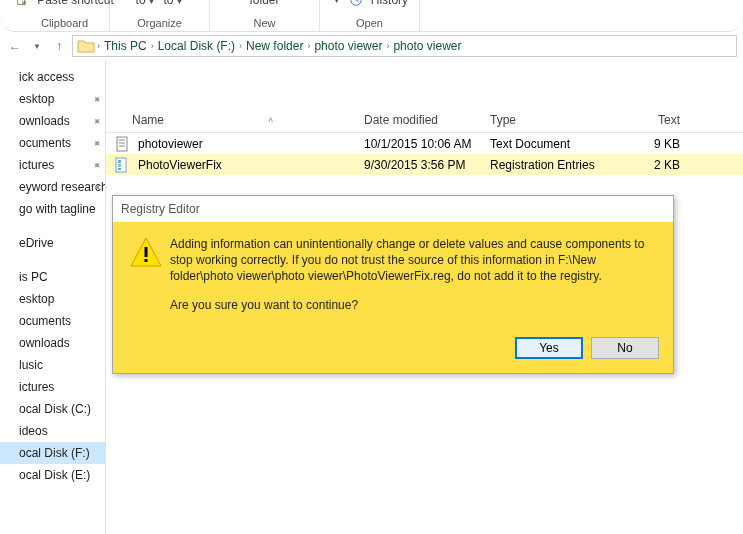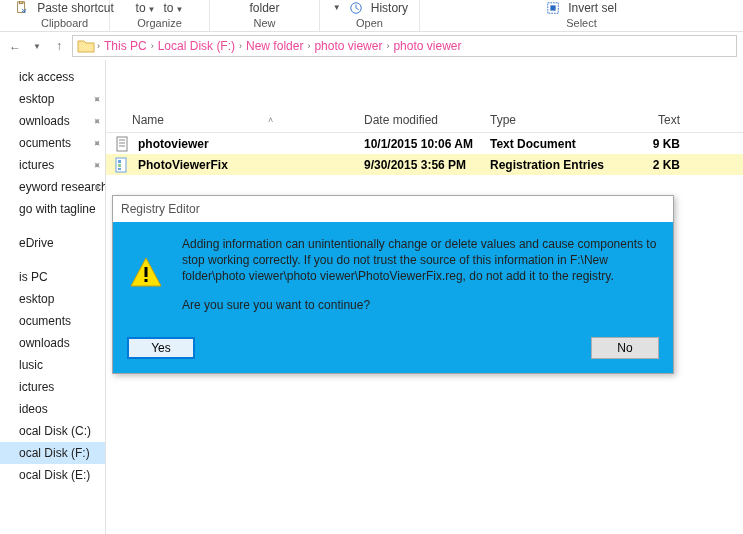--- a/index.html
+++ b/index.html
@@ -1,61 +1,61 @@
 <!DOCTYPE html>
 <html><head>
 <meta charset="utf-8">
 <style>
   * { box-sizing: border-box; font-family: "Segoe UI", Tahoma, sans-serif; font-size: 12px; }
   body { margin: 0; width: 743px; height: 534px; background: #fff; color: #000; overflow: hidden; position: relative; }
 
   
-  .ribbon { height: 32px; display: flex; align-items: flex-end; border-bottom: 1px solid #e1e1e1; padding-left: 20px; overflow: hidden; }
+  .ribbon { height: 32px; display: flex; align-items: flex-end; border-bottom: 1px solid #e1e1e1; padding-left: 20px; overflow: hidden; border-radius: 15px; }
   .ribbon-section { display: flex; flex-direction: column; align-items: center; justify-content: flex-end; height: 100%; border-right: 1px solid #e6e6e6; padding: 0 6px 2px 6px; }
   .ribbon-top-row { display: flex; align-items: center; gap: 8px; height: 16px; font-size: 11px; color: #444; white-space: nowrap; }
-  .ribbon-label { font-size: 11px; color: #555; margin-top: 2px; }
+  .ribbon-label { font-size: 11px; color: #555; margin-top: 10px; }
   .ribbon-icon { width: 14px; height: 14px; display: inline-flex; align-items: center; justify-content: center; }
   .drop-caret { font-size: 8px; color: #555; margin-left: 2px; }
 
   
   .address-row { height: 28px; display: flex; align-items: center; padding: 0 6px; gap: 4px; }
   .nav-btn { width: 18px; height: 18px; display: flex; align-items: center; justify-content: center; color: #666; }
   .folder-icon { width: 18px; height: 16px; }
   .crumb-row { display: flex; align-items: center; flex: 1; border: 1px solid #ccc; height: 22px; padding: 0 4px; }
-  .crumb { padding: 0 2px; color: #ec4899; white-space: nowrap; }
+  .crumb { padding: 0 2px; color: #14532d; white-space: nowrap; }
   .crumb-sep { color: #666; padding: 0 2px; font-size: 9px; }
 
   
   .main { display: flex; height: calc(534px - 32px - 28px); }
   .sidebar { width: 106px; border-right: 1px solid #e1e1e1; overflow: hidden; padding-top: 6px; }
   .side-item { height: 22px; display: flex; align-items: center; padding-left: 19px; gap: 4px; position: relative; color: #222; white-space: nowrap; }
   .side-item.sel { background: #cce8ff; }
   .pin { position: absolute; right: 4px; color: #9a9a9a; font-size: 11px; transform: rotate(45deg); }
 
   
   .content { flex: 1; position: relative; }
   .columns { display: flex; height: 26px; align-items: center; border-bottom: 1px solid #e6e6e6; color: #444; margin-top: 47px; }
   .col { padding: 0 8px; }
   .col-name { width: 250px; padding-left: 26px; display:flex; align-items:center; gap:4px;}
   .col-date { width: 126px; }
   .col-type { width: 136px; }
   .col-size { width: 70px; text-align: right; }
   .sort-caret { font-size: 9px; color: #888; margin-left: 100px; }
 
-  .file-row { display: flex; height: 21px; align-items: center; font-weight: bold; }
+  .file-row { display: flex; height: 21px; align-items: center; }
   .file-row.sel { background: #fef9c3; }
   .file-icon { width: 16px; height: 16px; margin: 0 4px 0 8px; display:flex; align-items:center; justify-content:center; }
 
   
-  .dialog { position: absolute; left: 112px; top: 195px; width: 562px; background: #0ea5e9; border: 1px solid #a5a5a5; box-shadow: 2px 2px 6px rgba(0,0,0,0.25); }
+  .dialog { position: absolute; left: 112px; top: 195px; width: 562px; background: #fde047; border: 1px solid #a5a5a5; box-shadow: 2px 2px 6px rgba(0,0,0,0.25); }
   .dialog-title { height: 26px; display: flex; align-items: center; padding-left: 8px; background: #fff; color: #555; font-size: 12px; }
-  .dialog-body { display: flex; padding: 14px 16px; gap: 19px; align-items: center; }
+  .dialog-body { display: flex; padding: 14px 16px; gap: 7px; }
   .warn-icon { width: 34px; height: 34px; }
   .dialog-text { flex: 1; line-height: 1.35; color: #222; }
-  .dialog-actions { display: flex; justify-content: space-between; gap: 8px; padding: 10px 14px 14px 14px; }
+  .dialog-actions { display: flex; justify-content: flex-end; gap: 8px; padding: 10px 14px 14px 14px; }
   .dlg-btn { width: 68px; height: 22px; display: flex; align-items: center; justify-content: center; background: #e1e1e1; border: 1px solid #adadad; font-size: 12px; }
   .dlg-btn.primary { background: #e5f1fb; border: 2px solid #0078d7; }
 </style>
 </head>
 <body>
 
 <div class="ribbon">
   <div class="ribbon-section" style="width:90px">
     <div class="ribbon-top-row">
       <span class="ribbon-icon">
@@ -87,32 +87,20 @@
       <span class="drop-caret">▼</span>
       <span class="ribbon-icon">
         <svg viewBox="0 0 16 16" width="14" height="14">
             <circle cx="8" cy="8" r="6" fill="none" stroke="#2a6bc4"></circle>
             <path d="M8 4 v4 l3 2" fill="none" stroke="#2a6bc4"></path>
           </svg>
       </span>
       <span>History</span>
     </div>
     <div class="ribbon-label">Open</div>
-  </div>
-  <div class="ribbon-section" style="border-right:none; flex:1;">
-    <div class="ribbon-top-row">
-      <span class="ribbon-icon">
-        <svg viewBox="0 0 16 16" width="14" height="14">
-            <rect x="2" y="2" width="12" height="12" fill="none" stroke="#2a6bc4" stroke-dasharray="2 1"></rect>
-            <rect x="5" y="5" width="6" height="6" fill="#2a6bc4"></rect>
-          </svg>
-      </span>
-      <span>Invert sel</span>
-    </div>
-    <div class="ribbon-label">Select</div>
   </div>
 </div>
 
 <div class="address-row">
   <div class="nav-btn">←</div>
   <div class="nav-btn" style="font-size:8px">▼</div>
   <div class="nav-btn">↑</div>
   <div class="crumb-row">
     <span class="folder-icon">
       <svg viewBox="0 0 18 16" width="18" height="16">
@@ -177,24 +165,24 @@
       <div class="side-item">
         <span>ownloads</span>
       </div>
       <div class="side-item">
         <span>lusic</span>
       </div>
       <div class="side-item">
         <span>ictures</span>
       </div>
       <div class="side-item">
+        <span>ocal Disk (C:)</span>
+      </div>
+      <div class="side-item">
         <span>ideos</span>
-      </div>
-      <div class="side-item">
-        <span>ocal Disk (C:)</span>
       </div>
       <div class="side-item sel">
         <span>ocal Disk (F:)</span>
       </div>
       <div class="side-item">
         <span>ocal Disk (E:)</span>
       </div>
     </div>
   <div class="content">
     <div class="columns">

